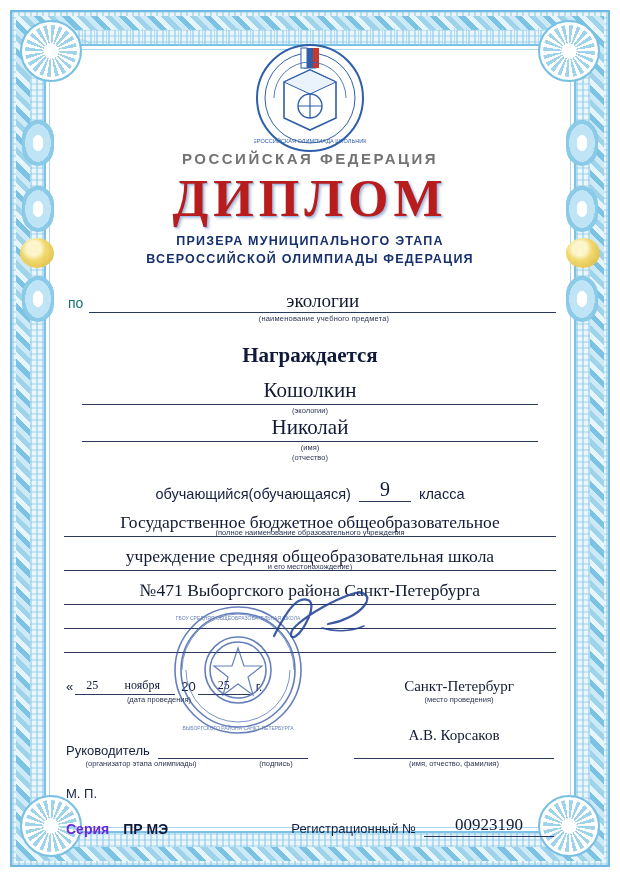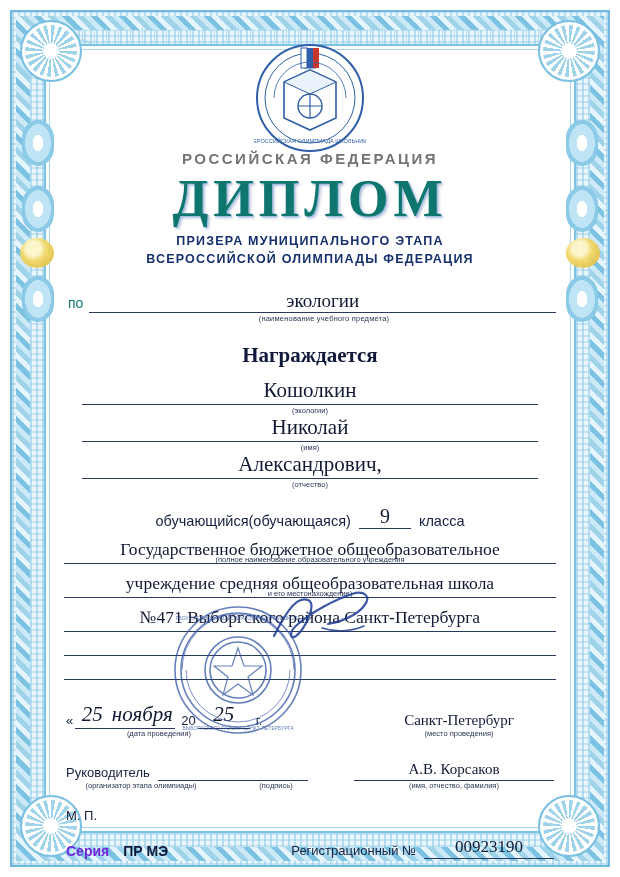--- a/index.html
+++ b/index.html
@@ -123,21 +123,21 @@
     letter-spacing: 2.5px;
     color: #737373;
   }
   .diplom {
     text-align: center;
     margin-top: 2px;
     font-family: "Liberation Serif", serif;
     font-size: 52px;
     font-weight: bold;
     letter-spacing: 5px;
-    color: #0f766e;
+    color: #b91c1c;
     text-shadow: 1px 1px 0 #9fc0e6, 2px 2px 3px rgba(30,60,130,.35);
   }
   .subtitle {
     text-align: center;
     margin-top: 4px;
     font-size: 12.5px;
     font-weight: bold;
     letter-spacing: 1.2px;
     line-height: 1.45;
     color: #16306e;
@@ -232,33 +232,33 @@
     border-bottom: 1px solid #2b3a5c;
     height: 23px;
   }
 
   
   .footer { margin: 22px 14px 0 14px; }
   .f-row { display: flex; align-items: flex-end; }
   .date-group { display: flex; align-items: flex-end; }
   .q { font-size: 13px; color: #15203f; padding: 0 2px 1px 0; }
   .u { border-bottom: 1px solid #2b3a5c; text-align: center; padding-bottom: 1px; }
-  .u .hand { font-size: 21px; font-style: italic; }
+  .u .hand { font-size: 12px; }
   .w28 { width: 34px; }
   .w62 { width: 66px; }
   .w48 { width: 52px; }
   .spacer { flex: 1; }
   .place { width: 190px; text-align: center; }
   .place .hand { font-size: 15px; }
   .cap-sm { font-size: 7.5px; color: #2b3553; text-align: center; }
 
   .sign-row { margin-top: 22px; }
   .lbl { font-size: 13px; color: #15203f; padding-bottom: 1px; }
   .sig-line { width: 150px; margin-left: 8px; border-bottom: 1px solid #2b3a5c; height: 16px; }
-  .fio { width: 200px; text-align: center; border-bottom: 1px solid #2b3a5c; padding-bottom: 2px; }
+  .fio { width: 200px; text-align: center; border-bottom: 1px solid #2b3a5c; padding-bottom: 14px; }
   .fio .hand { font-size: 15px; }
 
   .mp { margin-top: 18px; font-size: 13px; color: #15203f; }
 
   .last-row { margin-top: 14px; display: flex; align-items: flex-end; }
   .seria { font-size: 14px; font-weight: bold; color: #6d28d9; }
   .seria-val { font-size: 14px; font-weight: bold; color: #10193a; margin-left: 14px; }
   .reg-lbl { font-size: 13px; color: #15203f; margin-left: auto; padding-bottom: 1px; }
   .reg-val {
     width: 130px; margin-left: 8px;
@@ -348,23 +348,20 @@
       <div class="name-line">
         <span class="hand">Кошолкин</span>
       </div>
       <div class="cap-center">(экологии)</div>
 
       <div class="name-line">
         <span class="hand">Николай</span>
       </div>
       <div class="cap-center">(имя)</div>
 
-      <div class="name-line">
-        <span class="hand">Александрович,</span>
-      </div>
       <div class="cap-center">(отчество)</div>
     </div>
 
     <div class="row class-row">
       <div class="txt">обучающийся(обучающаяся)</div>
       <div class="class-num">
         <span class="hand">9</span>
       </div>
       <div class="txt">класса</div>
     </div>

